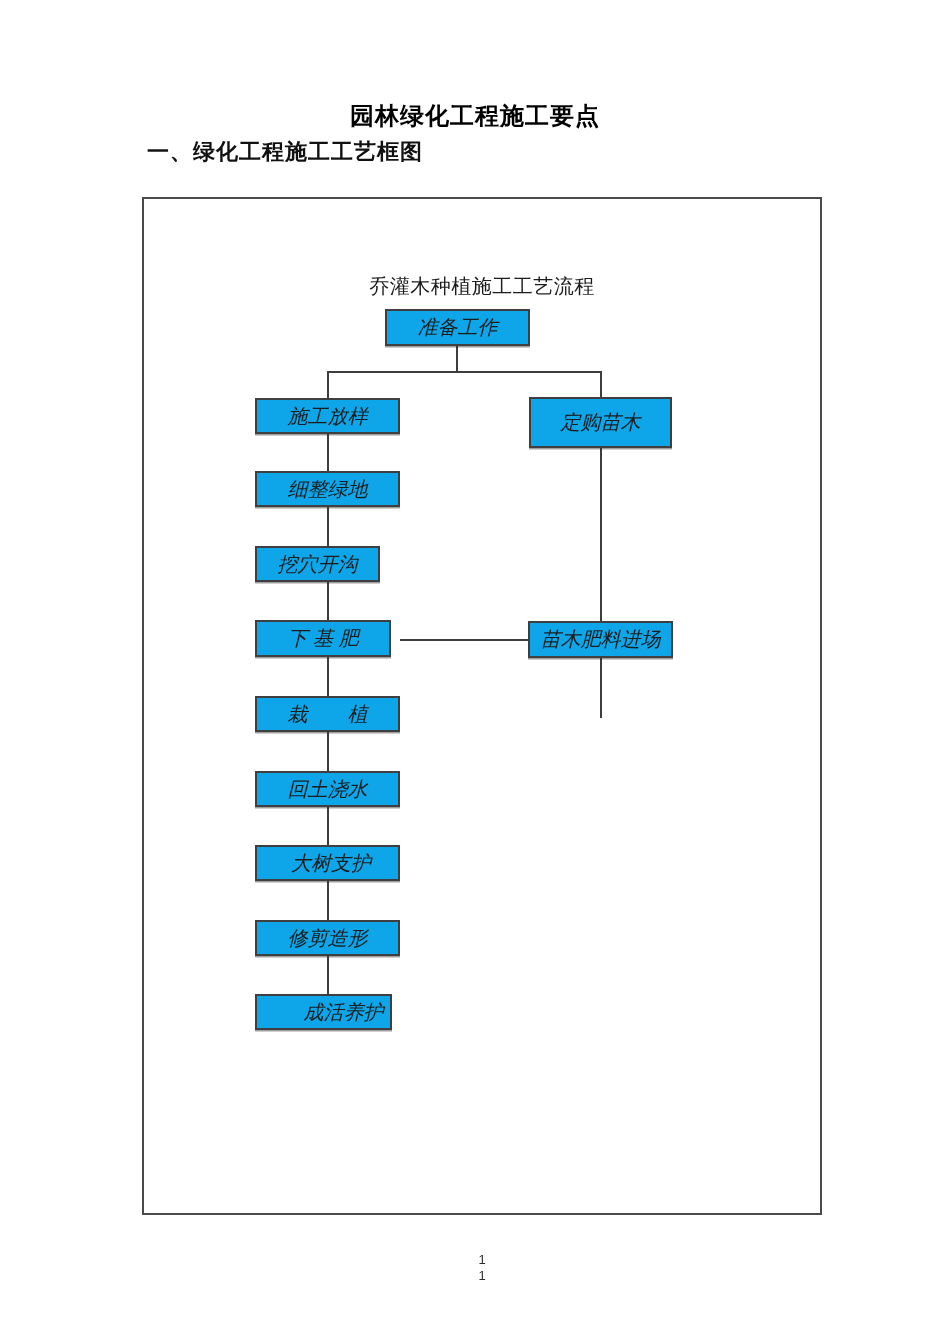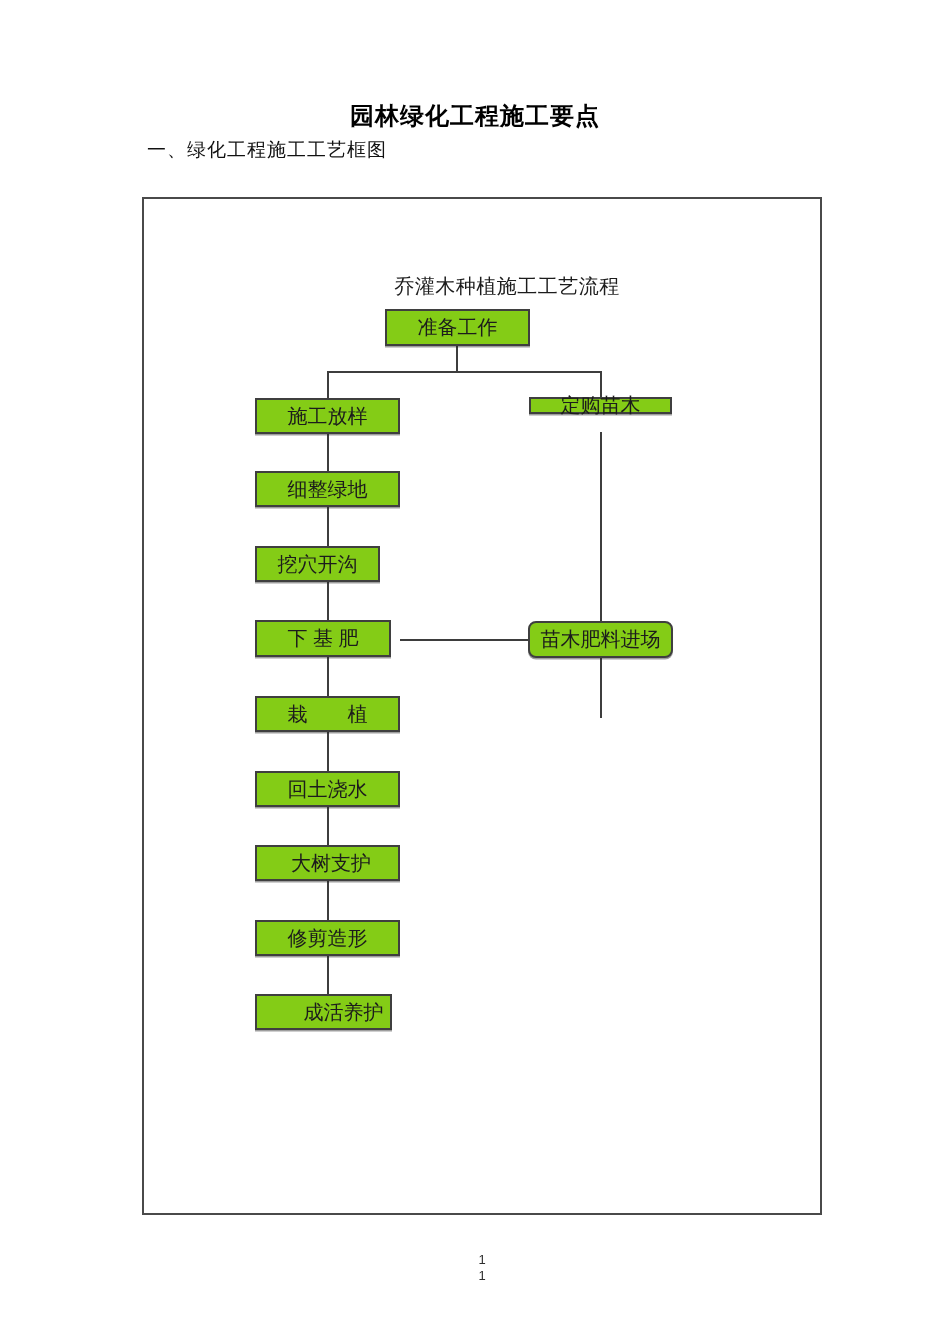--- a/index.html
+++ b/index.html
@@ -7,48 +7,48 @@
     width:950px;height:1344px;background:#ffffff;position:relative;
     font-family:"Liberation Sans","DejaVu Sans",sans-serif;color:#1a1a1a;
     overflow:hidden;
   }
   .doc-title{
     position:absolute;left:0;top:100px;width:950px;text-align:center;
     font-size:24px;font-weight:bold;letter-spacing:1px;color:#000000;
   }
   .section-heading{
     position:absolute;left:147px;top:137px;
-    font-size:19px;font-weight:normal;letter-spacing:1px;color:#111;
+    font-size:22px;font-weight:bold;letter-spacing:1px;color:#111;
   }
   .frame{
     position:absolute;left:142px;top:197px;width:680px;height:1018px;
     border:2px solid #4a4a4a;box-sizing:border-box;background:#fff;
   }
   .flow-title{
     position:absolute;left:0;top:74px;width:676px;text-align:center;
-    font-size:20px;color:#1c1c1c;letter-spacing:0.5px;padding-left:25px;
+    font-size:20px;color:#1c1c1c;letter-spacing:0.5px;
   }
   .node{
-    position:absolute;box-sizing:border-box;background:#84cc16;
+    position:absolute;box-sizing:border-box;background:#0ea5e9;
     border:2px solid #3f3f3f;
     box-shadow:0 1.5px 0 rgba(40,40,40,0.45);
     display:flex;align-items:center;justify-content:center;
-    font-size:20px;color:#1c1c1c;white-space:pre;z-index:2;
+    font-size:20px;color:#1c1c1c;white-space:pre;z-index:2;font-style:italic;
   }
   .vline,.hline{position:absolute;background:#3d3d3d;z-index:1;}
   .vline{width:2px;}
   .hline{height:2px;}
   
   .n-prepare  {left:241px;top:110px;width:145px;height:37px;}
   .n-layout   {left:111px;top:199px;width:145px;height:36px;}
-  .n-order    {left:385px;top:198px;width:143px;height:17px;}
+  .n-order    {left:385px;top:198px;width:143px;height:51px;}
   .n-fine     {left:111px;top:272px;width:145px;height:36px;}
   .n-dig      {left:111px;top:347px;width:125px;height:36px;}
   .n-basefert {left:111px;top:421px;width:136px;height:37px;}
-  .n-seedfert {left:384px;top:422px;width:145px;height:37px;border-radius:8px;}
+  .n-seedfert {left:384px;top:422px;width:145px;height:37px;}
   .n-plant    {left:111px;top:497px;width:145px;height:36px;}
   .n-backfill {left:111px;top:572px;width:145px;height:36px;}
   .n-support  {left:111px;top:646px;width:145px;height:36px;padding-left:7px;}
   .n-prune    {left:111px;top:721px;width:145px;height:36px;}
   .n-survive  {left:111px;top:795px;width:137px;height:36px;padding-left:40px;}
   .page-footer{
     position:absolute;left:432px;top:1252px;width:100px;text-align:center;
     font-size:13px;line-height:16px;color:#2e2e2e;
   }
 </style>

